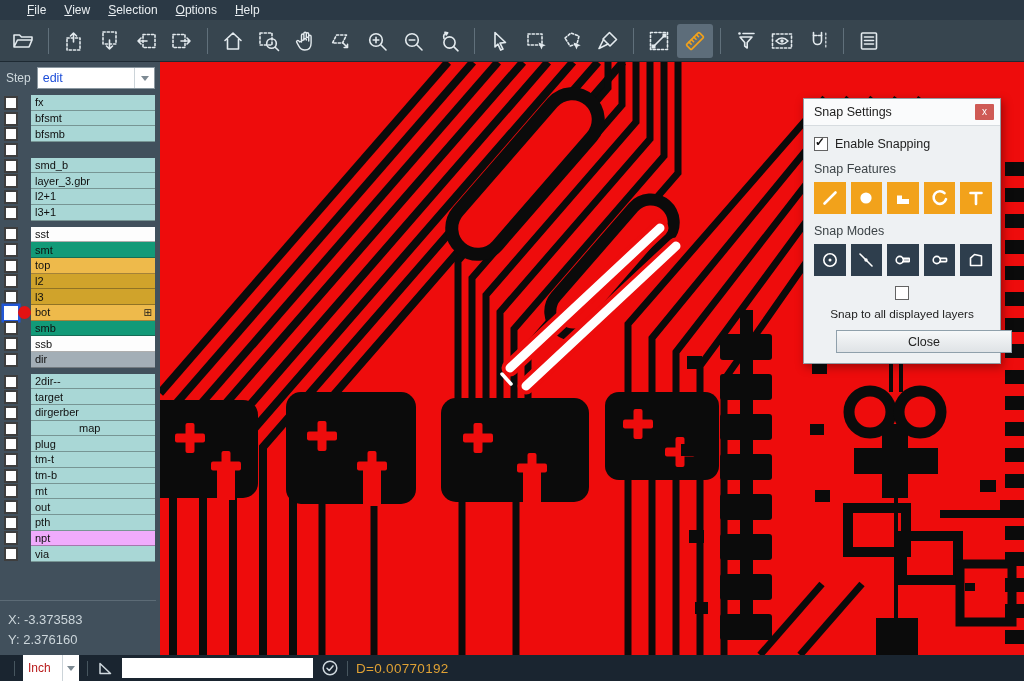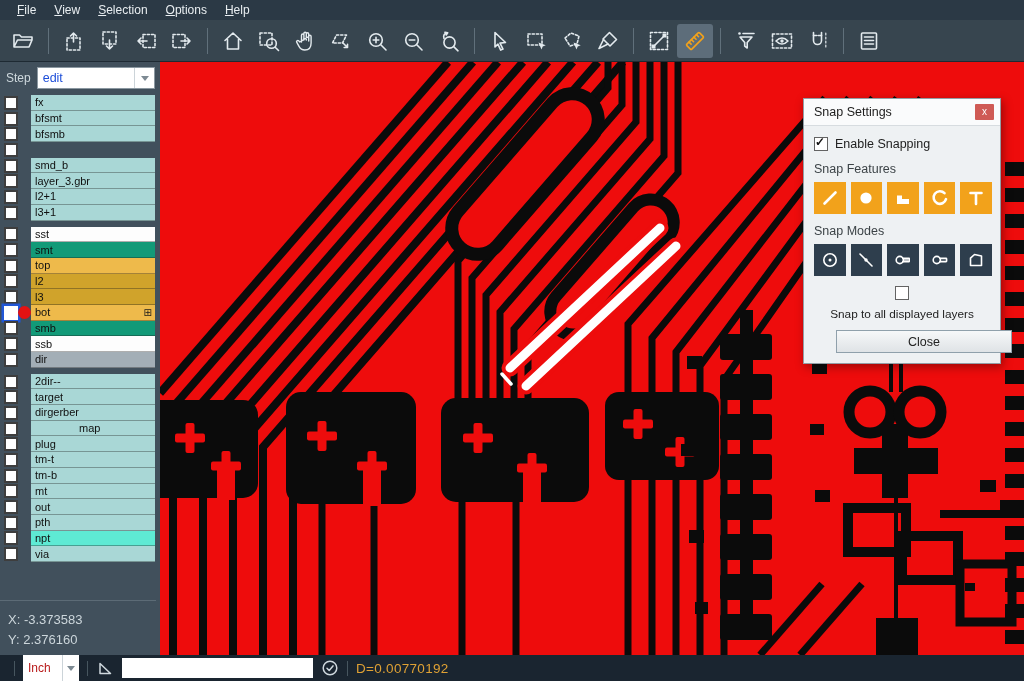--- a/index.html
+++ b/index.html
@@ -1,20 +1,20 @@
 <!DOCTYPE html>
 <html style="--menubar-bg: #2b3945; --toolbar-bg: #37454f; --sidebar-bg: #41505c; --statusbar-bg: #1a2530; --canvas-bg: #ee0c0c; --trace: #0b0b0b; --highlight-trace: #ffffff; --accent-orange: #f2a21b; --active-tool-bg: #5d6d7a; --dist-orange: #dfa134;"><head>
 <meta charset="utf-8">
 <style>
   html,body{margin:0;padding:0;background:#222;}
   body{width:1024px;height:681px;position:relative;overflow:hidden;
        font-family:"Liberation Sans",sans-serif;-webkit-font-smoothing:antialiased;}
   
   .menubar{position:absolute;left:0;top:0;right:0;height:20px;background:var(--menubar-bg,#2b3945);
-           display:flex;align-items:center;padding-left:8px;}
+           display:flex;align-items:center;padding-left:18px;}
   .menu-item{color:#e9eef1;font-size:12px;padding:2px 9px;cursor:default;display:inline-block;}
   .menu-item::first-letter{text-decoration:underline;}
   
   .toolbar{position:absolute;left:0;top:20px;right:0;height:42px;background:var(--toolbar-bg,#37454f);
            border-bottom:1px solid #1e2a33;display:flex;align-items:center;padding:0 5px;box-sizing:border-box;}
   .tbtn{width:36px;height:34px;display:flex;align-items:center;justify-content:center;border-radius:3px;flex:none;color:#e3eaee;}
   .tbtn svg{stroke:currentColor;fill:none;stroke-width:1.6;stroke-linecap:round;stroke-linejoin:round;}
   .tbtn.active{background:var(--active-tool-bg,#5d6d7a);}
   .tbtn.ruler-btn{color:var(--accent-orange,#f0a62e);}
   .tsep{width:1px;height:26px;background:#60707b;margin:0 7px;flex:none;}
@@ -434,21 +434,21 @@
         <div class="layer-row">
           <span class="cb"></span>
           <span class="ind"></span>
           <span class="field" style="background: rgb(169, 215, 214);">
             <span>pth</span>
           </span>
         </div>
         <div class="layer-row">
           <span class="cb"></span>
           <span class="ind"></span>
-          <span class="field" style="background: #5eead4; text-align: right;">
+          <span class="field" style="background: #f0abfc; text-align: right;">
             <span>npt</span>
           </span>
         </div>
         <div class="layer-row">
           <span class="cb"></span>
           <span class="ind"></span>
           <span class="field" style="background: rgb(169, 215, 214);">
             <span>via</span>
           </span>
         </div>

